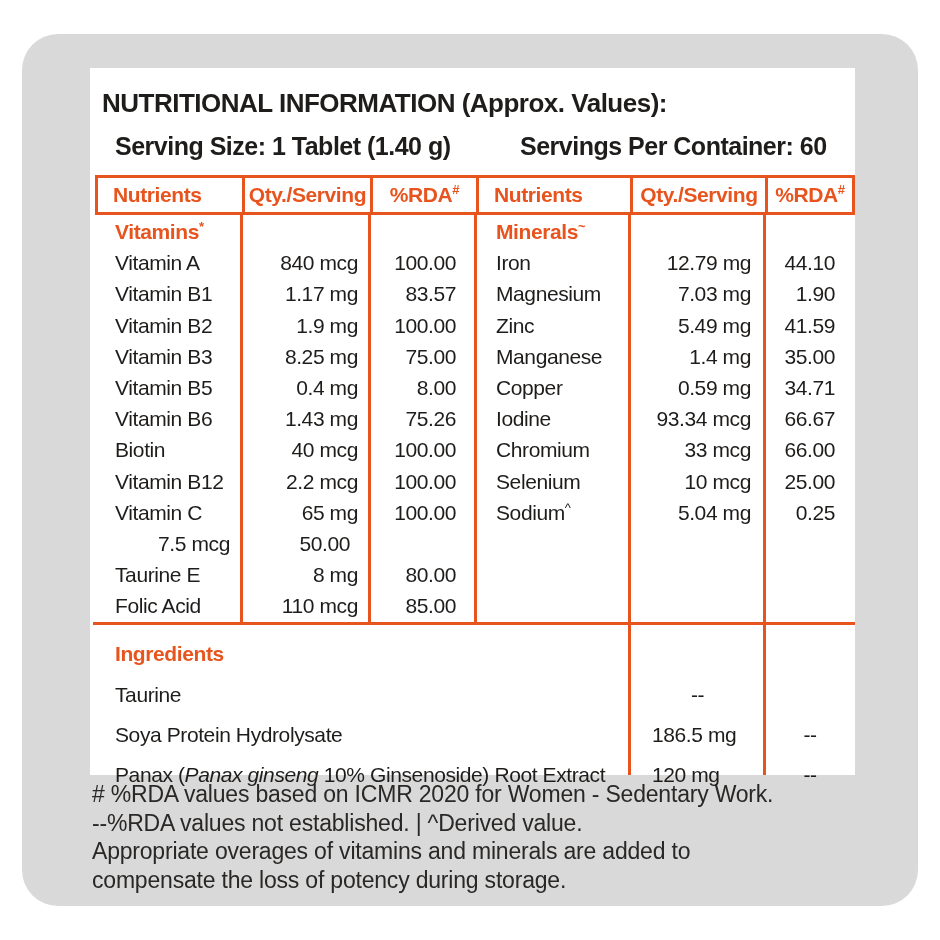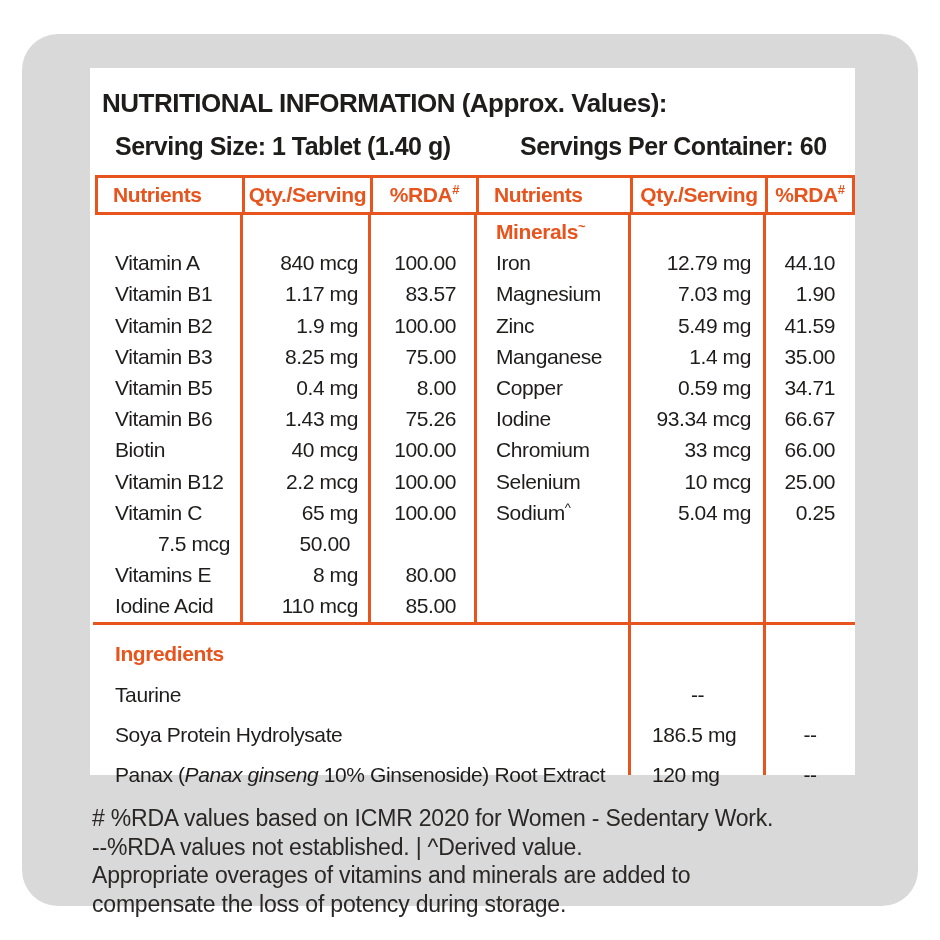--- a/index.html
+++ b/index.html
@@ -61,21 +61,21 @@
   .ing-row{display:grid;grid-template-columns:535px 135px 90px;height:31px;line-height:31px;font-size:21px;white-space:nowrap;margin-top:9px;}
   .ing-row.label-row{height:33px;line-height:33px;}
   .ing-name{text-align:left;padding-left:20px;overflow:hidden;}
   .ing-qty{text-align:left;padding-left:22px;}
   .ing-rda{text-align:center;}
   em{font-style:italic;}
 
   sup{font-size:62%;vertical-align:super;line-height:0;}
 
   .footnotes{
-    position:absolute;left:92px;top:804px;width:748px;color:#2A2826;
+    position:absolute;left:92px;top:780px;width:748px;color:#2A2826;
     font-size:23px;line-height:28.5px;letter-spacing:-0.2px;
   }
 </style>
 </head>
 <body>
 
 <div class="page">
   <div class="panel"></div>
 
   <div class="card">
@@ -88,20 +88,21 @@
         <div class="th ac">Qty./Serving</div>
         <div class="th ac">%RDA<sup>#</sup></div>
         <div class="th al">Nutrients</div>
         <div class="th ac">Qty./Serving</div>
         <div class="th ac">%RDA<sup>#</sup></div>
       </div>
 
     <div class="tbody">
       <div class="block vit">
           <div class="row">
+            <span class="c-name sec-label">Vitamins<sup>*</sup></span>
             <span class="c-qty"></span>
             <span class="c-rda"></span>
           </div>
           <div class="row">
             <span class="c-name">Vitamin A</span>
             <span class="c-qty">840 mcg</span>
             <span class="c-rda">100.00</span>
           </div>
           <div class="row">
             <span class="c-name">Vitamin B1</span>
@@ -141,26 +142,26 @@
           <div class="row">
             <span class="c-name">Vitamin C</span>
             <span class="c-qty">65 mg</span>
             <span class="c-rda">100.00</span>
           </div>
           <div class="row">
             <span class="c-qty">7.5 mcg</span>
             <span class="c-rda">50.00</span>
           </div>
           <div class="row">
-            <span class="c-name">Vitamins E</span>
+            <span class="c-name">Taurine E</span>
             <span class="c-qty">8 mg</span>
             <span class="c-rda">80.00</span>
           </div>
           <div class="row">
-            <span class="c-name">Iodine Acid</span>
+            <span class="c-name">Folic Acid</span>
             <span class="c-qty">110 mcg</span>
             <span class="c-rda">85.00</span>
           </div>
         </div>
       <div class="block min">
           <div class="row">
             <span class="c-name sec-label">Minerals<sup>~</sup></span>
             <span class="c-qty"></span>
             <span class="c-rda"></span>
           </div>

